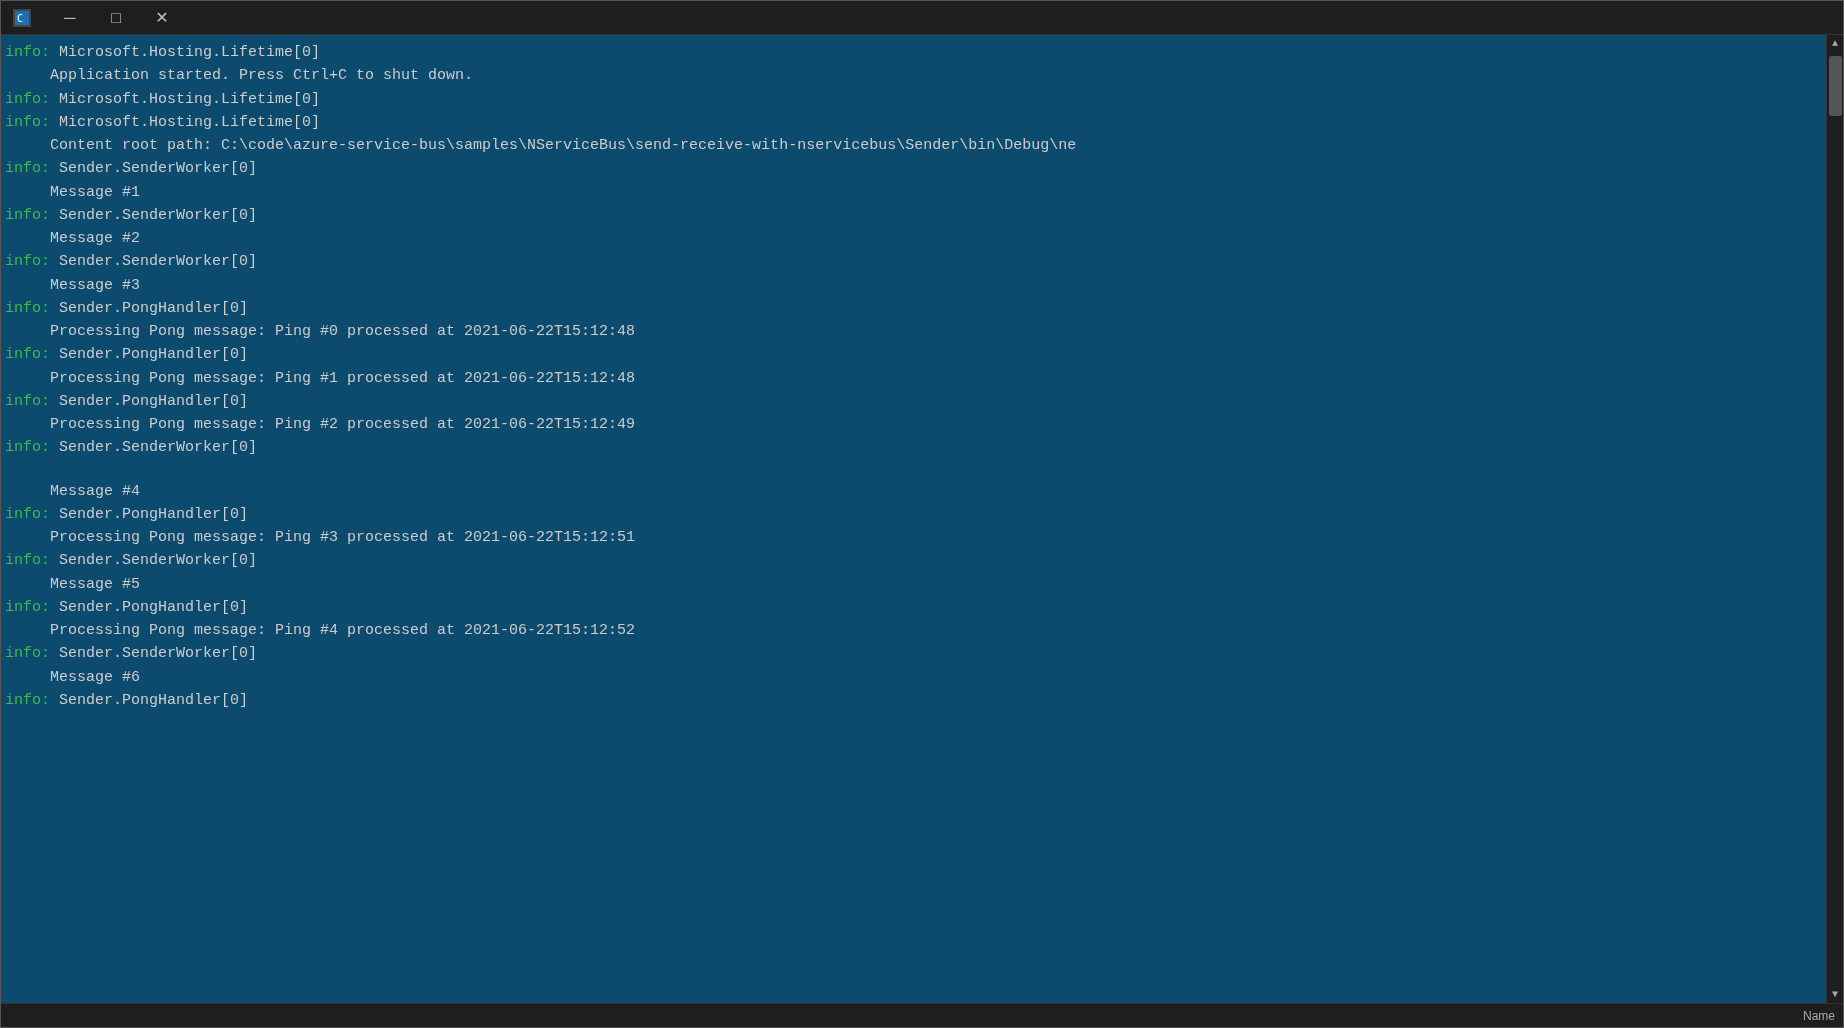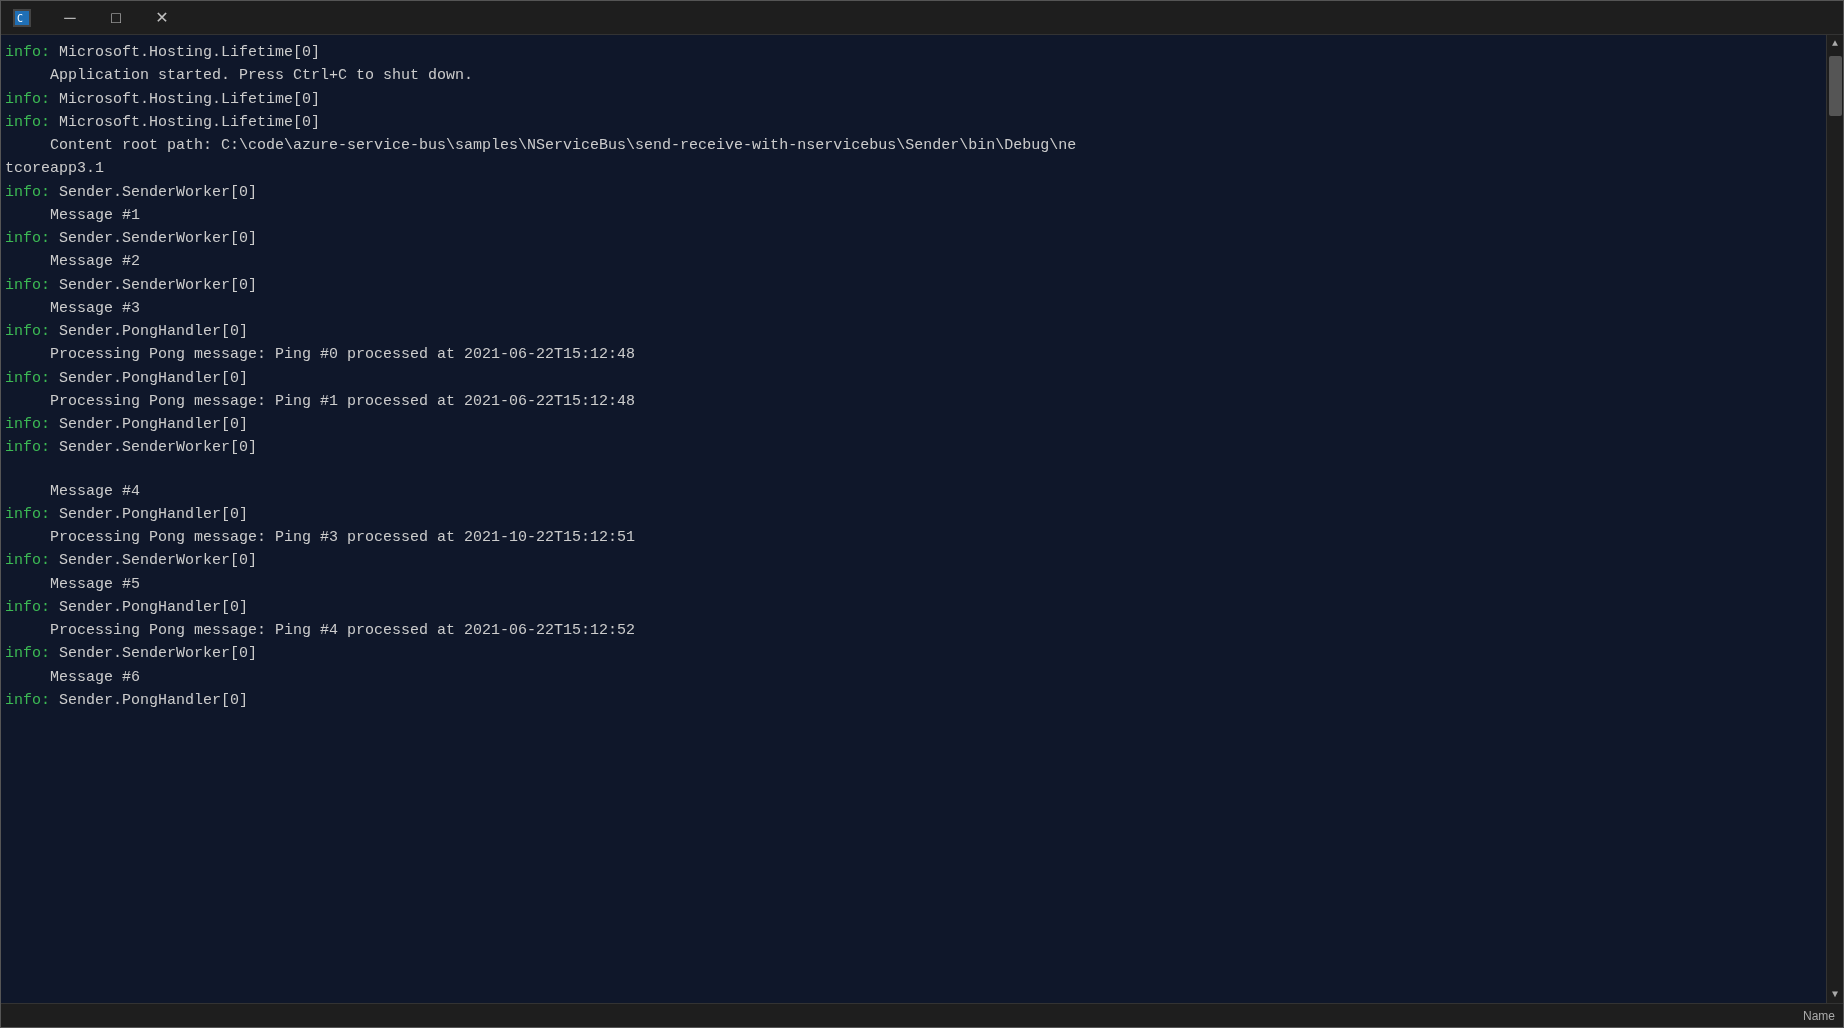--- a/index.html
+++ b/index.html
@@ -76,21 +76,21 @@
       justify-content: center;
       color: #c0c0c0;
       font-size: 16px;
       cursor: pointer;
       font-family: 'Segoe UI', sans-serif;
     }
 
     .console-area {
       flex: 1;
       display: flex;
-      background: #0f172a;
+      background: #0c4a6e;
       overflow: hidden;
       position: relative;
     }
 
     .console-content {
       flex: 1;
       padding: 6px 4px;
       overflow: hidden;
       color: #cccccc;
       line-height: 1.5;
@@ -170,36 +170,36 @@
   </div>
 
   <div class="console-area">
     <div class="console-content" id="console-output">
 
     <div style="white-space: pre; line-height: 1.55;"><span style="color: rgb(60, 186, 84);">info:</span><span style="color: rgb(204, 204, 204);"> Microsoft.Hosting.Lifetime[0]</span></div>
         <div style="white-space: pre; line-height: 1.55;"><span style="color: rgb(204, 204, 204);">     Application started. Press Ctrl+C to shut down.</span></div>
         <div style="white-space: pre; line-height: 1.55;"><span style="color: rgb(60, 186, 84);">info:</span><span style="color: rgb(204, 204, 204);"> Microsoft.Hosting.Lifetime[0]</span></div>
         <div style="white-space: pre; line-height: 1.55;"><span style="color: rgb(60, 186, 84);">info:</span><span style="color: rgb(204, 204, 204);"> Microsoft.Hosting.Lifetime[0]</span></div>
         <div style="white-space: pre; line-height: 1.55; font-family: Liberation Mono, monospace;"><span style="color: rgb(204, 204, 204);">     Content root path: C:\code\azure-service-bus\samples\NServiceBus\send-receive-with-nservicebus\Sender\bin\Debug\ne</span></div>
-        <div style="white-space: pre; line-height: 1.55;"><span style="color: rgb(204, 204, 204);">tcoreapp3.1</span></div>
         <div style="white-space: pre; line-height: 1.55;"><span style="color: rgb(60, 186, 84);">info:</span><span style="color: rgb(204, 204, 204);"> Sender.SenderWorker[0]</span></div>
         <div style="white-space: pre; line-height: 1.55;"><span style="color: rgb(204, 204, 204);">     Message #1</span></div>
         <div style="white-space: pre; line-height: 1.55;"><span style="color: rgb(60, 186, 84);">info:</span><span style="color: rgb(204, 204, 204);"> Sender.SenderWorker[0]</span></div>
         <div style="white-space: pre; line-height: 1.55;"><span style="color: rgb(204, 204, 204); text-align: center;">     Message #2</span></div>
         <div style="white-space: pre; line-height: 1.55;"><span style="color: rgb(60, 186, 84);">info:</span><span style="color: rgb(204, 204, 204);"> Sender.SenderWorker[0]</span></div>
         <div style="white-space: pre; line-height: 1.55;"><span style="color: rgb(204, 204, 204);">     Message #3</span></div>
         <div style="white-space: pre; line-height: 1.55;"><span style="color: rgb(60, 186, 84);">info:</span><span style="color: rgb(204, 204, 204);"> Sender.PongHandler[0]</span></div>
         <div style="white-space: pre; line-height: 1.55;"><span style="color: rgb(204, 204, 204);">     Processing Pong message: Ping #0 processed at 2021-06-22T15:12:48</span></div>
         <div style="white-space: pre; line-height: 1.55;"><span style="color: rgb(60, 186, 84);">info:</span><span style="color: rgb(204, 204, 204);"> Sender.PongHandler[0]</span></div>
         <div style="white-space: pre; line-height: 1.55;"><span style="color: rgb(204, 204, 204);">     Processing Pong message: Ping #1 processed at 2021-06-22T15:12:48</span></div>
         <div style="white-space: pre; line-height: 1.55;"><span style="color: rgb(60, 186, 84);">info:</span><span style="color: rgb(204, 204, 204);"> Sender.PongHandler[0]</span></div>
+        <div style="white-space: pre; line-height: 1.55;"><span style="color: rgb(204, 204, 204);">     Processing Pong message: Ping #2 processed at 2021-06-22T15:12:49</span></div>
         <div style="white-space: pre; line-height: 1.55;"><span style="color: rgb(60, 186, 84);">info:</span><span style="color: rgb(204, 204, 204);"> Sender.SenderWorker[0]</span></div>
         <div style="white-space: pre; line-height: 1.55; margin-top: 20px;"><span style="color: rgb(204, 204, 204);">     Message #4</span></div>
         <div style="white-space: pre; line-height: 1.55;"><span style="color: rgb(60, 186, 84);">info:</span><span style="color: rgb(204, 204, 204);"> Sender.PongHandler[0]</span></div>
-        <div style="white-space: pre; line-height: 1.55;"><span style="color: rgb(204, 204, 204);">     Processing Pong message: Ping #3 processed at 2021-10-22T15:12:51</span></div>
+        <div style="white-space: pre; line-height: 1.55;"><span style="color: rgb(204, 204, 204);">     Processing Pong message: Ping #3 processed at 2021-06-22T15:12:51</span></div>
         <div style="white-space: pre; line-height: 1.55;"><span style="color: rgb(60, 186, 84);">info:</span><span style="color: rgb(204, 204, 204);"> Sender.SenderWorker[0]</span></div>
         <div style="white-space: pre; line-height: 1.55;"><span style="color: rgb(204, 204, 204);">     Message #5</span></div>
         <div style="white-space: pre; line-height: 1.55;"><span style="color: rgb(60, 186, 84);">info:</span><span style="color: rgb(204, 204, 204);"> Sender.PongHandler[0]</span></div>
         <div style="white-space: pre; line-height: 1.55;"><span style="color: rgb(204, 204, 204);">     Processing Pong message: Ping #4 processed at 2021-06-22T15:12:52</span></div>
         <div style="white-space: pre; line-height: 1.55;"><span style="color: rgb(60, 186, 84);">info:</span><span style="color: rgb(204, 204, 204);"> Sender.SenderWorker[0]</span></div>
         <div style="white-space: pre; line-height: 1.55;"><span style="color: rgb(204, 204, 204);">     Message #6</span></div>
         <div style="white-space: pre; line-height: 1.55;"><span style="color: rgb(60, 186, 84);">info:</span><span style="color: rgb(204, 204, 204);"> Sender.PongHandler[0]</span></div>
       </div>
     <div class="scrollbar">
       <div class="scrollbar-arrow">▲</div>

